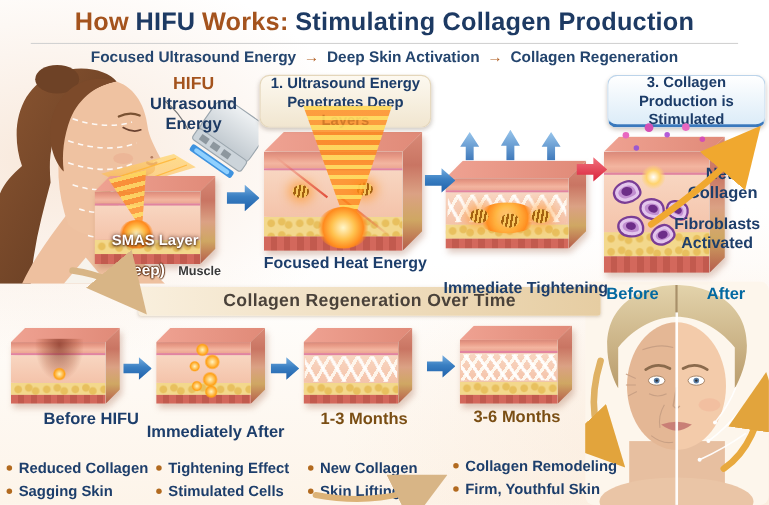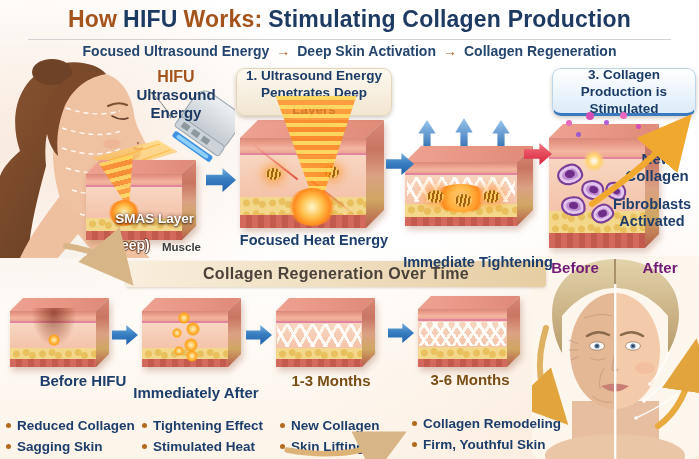--- a/index.html
+++ b/index.html
@@ -72,38 +72,38 @@
   
   .ar{background:linear-gradient(180deg,#7db3e3 0%,#3a7fc2 45%,#1d5ea8 100%);z-index:4;
     clip-path:polygon(0 30%,55% 30%,55% 4%,100% 50%,55% 96%,55% 70%,0 70%);}
   .ar.red{background:linear-gradient(180deg,#f2747f,#d81f38);}
   .ar-up{z-index:4;background:linear-gradient(180deg,#8fc0ea,#2e6db4);opacity:.92;
     clip-path:polygon(30% 100%,30% 52%,2% 52%,50% 0,98% 52%,70% 52%,70% 100%);}
   
   .hifu-label{left:116px;top:68px;width:120px;text-align:center;z-index:4;line-height:18px;}
   .hl1{color:#a4531d;font-weight:bold;font-size:16px;}
   .hl2{color:#1d3a63;font-weight:bold;font-size:15px;}
-  .smas-label{color:#fff;font-weight:bold;font-size:13.5px;text-align:right;z-index:5;
+  .smas-label{color:#fff;font-weight:bold;font-size:13.5px;text-align:center;z-index:5;
     text-shadow:0 1px 2px rgba(60,20,10,.95),0 0 4px rgba(60,20,10,.8);}
   .deep-label{color:#fff;font-weight:bold;font-size:14px;text-align:center;z-index:5;
     text-shadow:-1px 0 1px rgba(100,50,20,.9),1px 0 1px rgba(100,50,20,.9),0 -1px 1px rgba(100,50,20,.9),0 1px 1px rgba(100,50,20,.9);}
   .muscle-label{color:#3a3a3a;font-weight:bold;font-size:11.5px;z-index:5;
     text-shadow:0 0 2px #fff,0 0 3px #fff;}
   .side-label{font-weight:bold;color:#1d3e6b;text-align:center;line-height:17px;z-index:4;}
   
   .banner{left:126px;top:261px;width:420px;height:26px;border-radius:3px;z-index:2;
     background:linear-gradient(90deg,#f9efdd,#e6cda2);box-shadow:0 1px 3px rgba(120,90,50,.25);
     text-align:center;font-size:16px;font-weight:bold;color:#4a423a;line-height:26px;letter-spacing:.3px;}
   .stage-label{text-align:center;font-weight:bold;font-size:15px;color:#1d3e6b;z-index:4;}
   .stage-label.brown{color:#7a4e14;}
   .bullets{z-index:4;margin-top:20px;}
   .b-row{display:flex;align-items:flex-start;gap:6px;min-height:21px;}
   .b-dot{width:5px;height:5px;border-radius:50%;background:#b26a1f;margin-top:6px;flex:none;}
   .b-txt{font-size:13.5px;font-weight:bold;color:#1d3e6b;line-height:17px;white-space:nowrap;}
-  .ba-label{font-weight:bold;font-size:15px;color:#701a75;text-align:center;z-index:5;}
+  .ba-label{font-weight:bold;font-size:15px;color:#0369a1;text-align:center;z-index:5;}
   svg.scene{position:absolute;z-index:1;}
   svg.overlay{position:absolute;inset:0;width:699px;height:459px;z-index:6;pointer-events:none;}
 </style>
 </head>
 <body>
 
 <div id="canvas">
 
   <div class="abs title">
     <span class="t-brown">How</span><span class="t-navy">HIFU</span><span class="t-brown">Works:</span><span class="t-rest">Stimulating Collagen Production</span>
@@ -362,21 +362,21 @@
     <div class="gdot" style="left:44px;top:52px;width:12px;height:12px;"></div>
   </div>
   <div class="abs stage-label" style="left:132px;top:384px;width:128px;">Immediately After</div>
   <div class="abs bullets" style="left:142px;top:397px;">
     <div class="b-row">
         <span class="b-dot"></span>
         <span class="b-txt">Tightening Effect</span>
       </div>
     <div class="b-row">
         <span class="b-dot"></span>
-        <span class="b-txt">Stimulated Heat</span>
+        <span class="b-txt">Stimulated Cells</span>
       </div>
   </div>
   <div class="abs ar" style="left:246px;top:324px;width:26px;height:22px;"></div>
 
   <div class="abs skinblock" style="left:276px;top:298px;width:99px;height:69px;--d:13px;">
     <div class="sb-top"></div>
     <div class="sb-side"></div>
     <div class="sb-front">
       <div class="ly-epi"></div>
       <div class="ly-derm">

